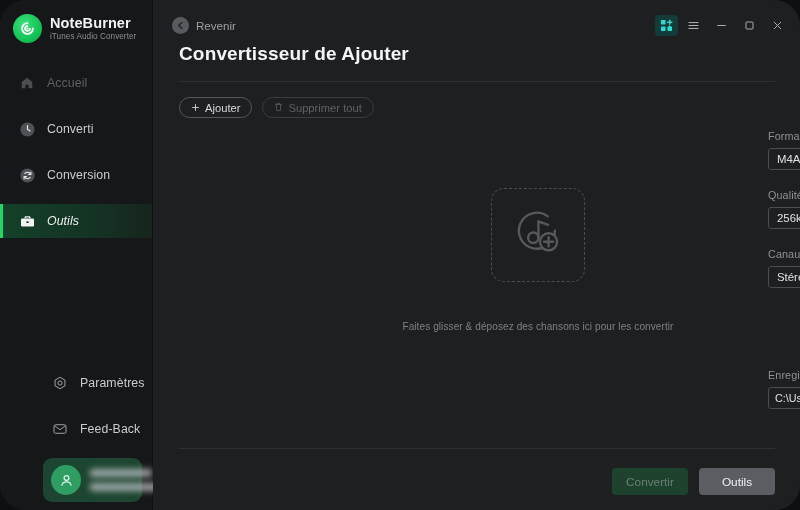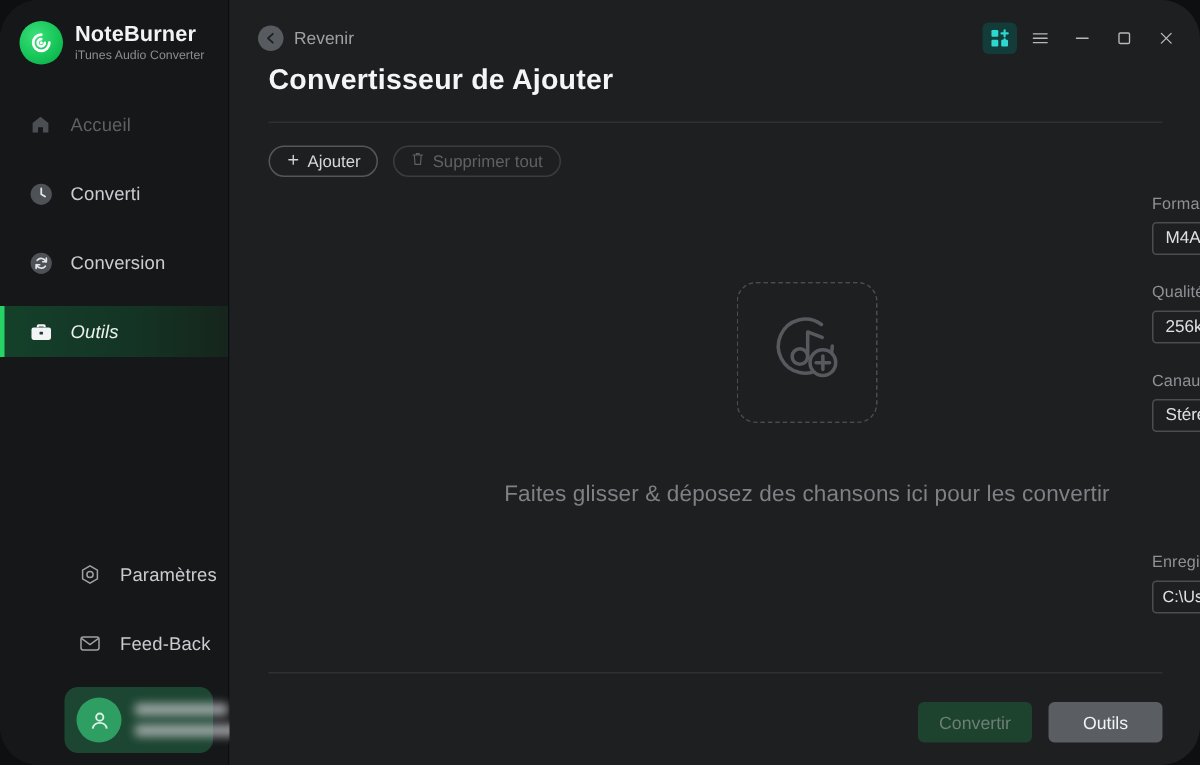--- a/index.html
+++ b/index.html
@@ -258,21 +258,21 @@
     width: 92px; height: 92px;
     border: 1.4px dashed #4a4d51;
     border-radius: 13px;
     display: flex;
     align-items: center;
     justify-content: center;
     margin-top: 38px;
   }
   .drop-hint {
     margin-top: 39px;
-    font-size: 15px;
+    font-size: 10px;
     color: #7e8185;
     letter-spacing: .1px;
   }
 
   
   .settings {
     position: absolute;
     left: 615px;
     top: 130px;
     width: 158px;

